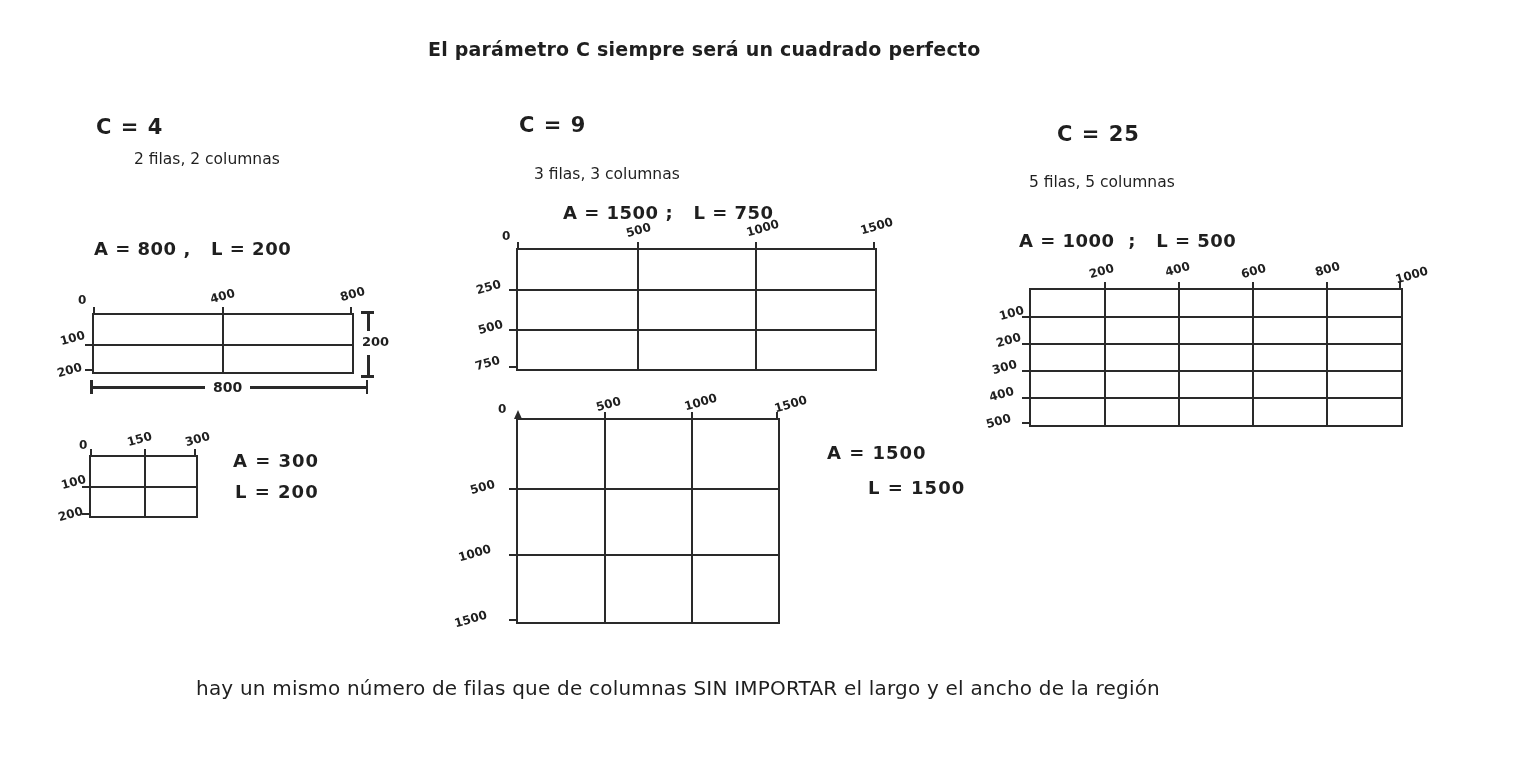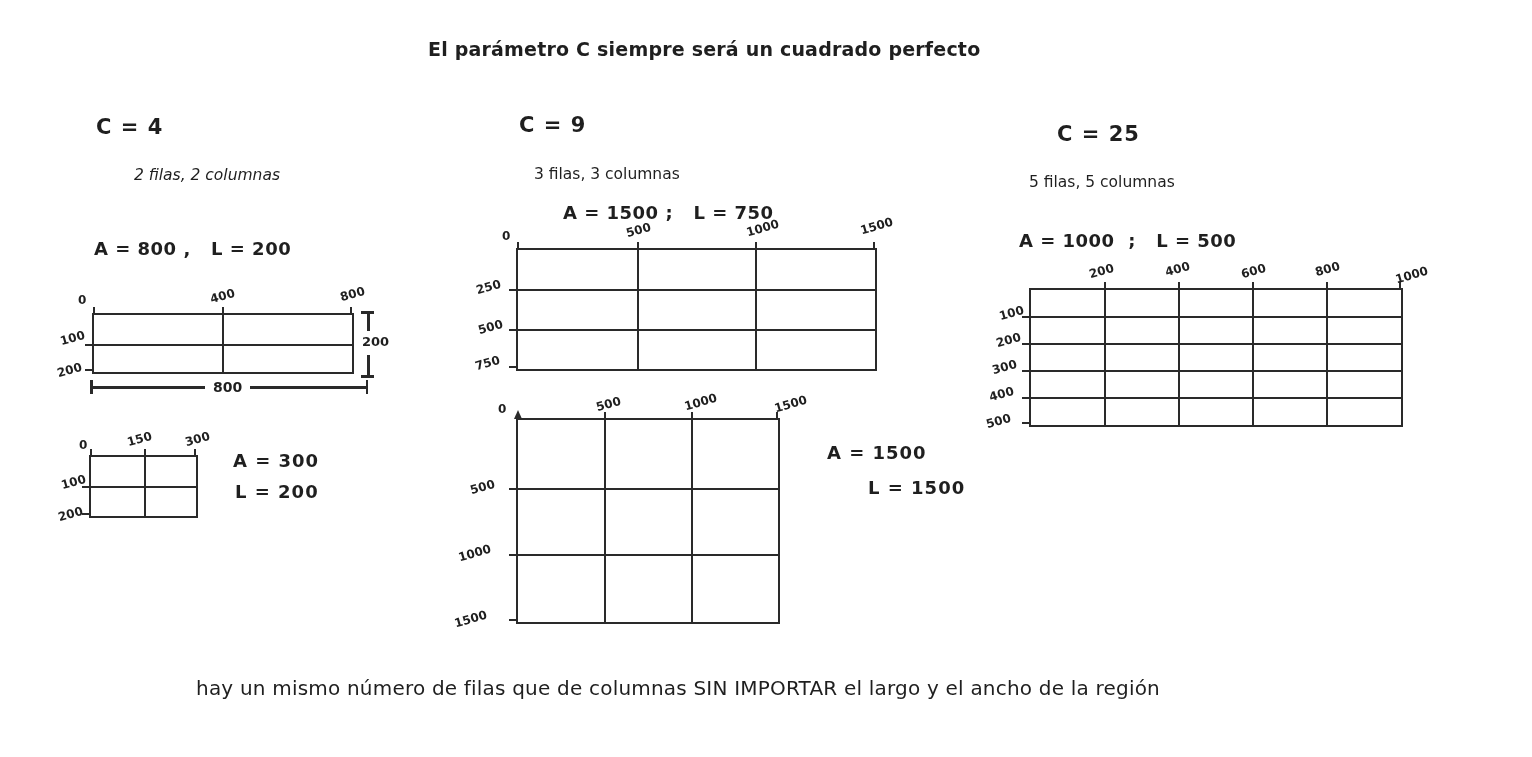--- a/index.html
+++ b/index.html
@@ -29,21 +29,21 @@
     border-right:4px solid transparent;border-bottom:9px solid #2a2a2a;}
 </style>
 </head>
 <body>
 
 <div class="canvas">
 
   <div class="abs title" style="left:428px;top:38px;">El parámetro C siempre será un cuadrado perfecto</div>
 
   <div class="abs heading" style="left:96px;top:115px;">C = 4</div>
-  <div class="abs subheading" style="left:134px;top:166px;font-style:italic;">2 filas, 2 columnas</div>
+  <div class="abs subheading" style="left:134px;top:150px;">2 filas, 2 columnas</div>
   <div class="abs params" style="left:94px;top:238px;">A = 800 ,   L = 200</div>
 
   <div class="grid" style="left:92px;top:313px;width:262px;height:61px;">
     <div class="vline" style="left:calc(50% - 1px);"></div>
     <div class="hline" style="top:calc(52% - 1px);"></div>
     <div class="mark-x" style="left:-1px;"></div>
     <div class="mark-x" style="left:calc(50% - 1px);"></div>
     <div class="mark-x" style="left:calc(100% - 2px);"></div>
     <div class="mark-y" style="top:calc(52% - 1px);"></div>
     <div class="mark-y" style="top:calc(100% - 3px);"></div>

